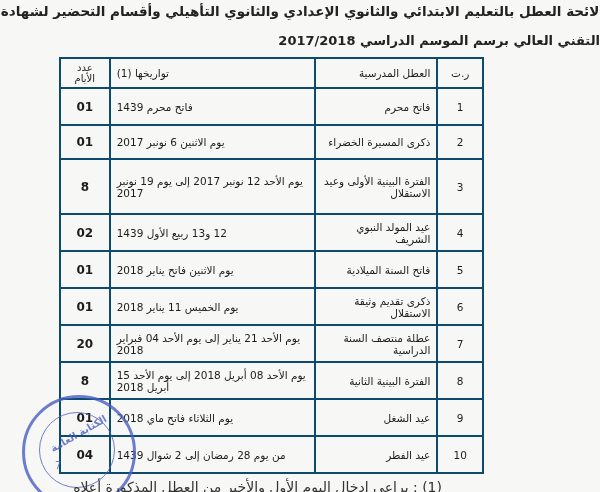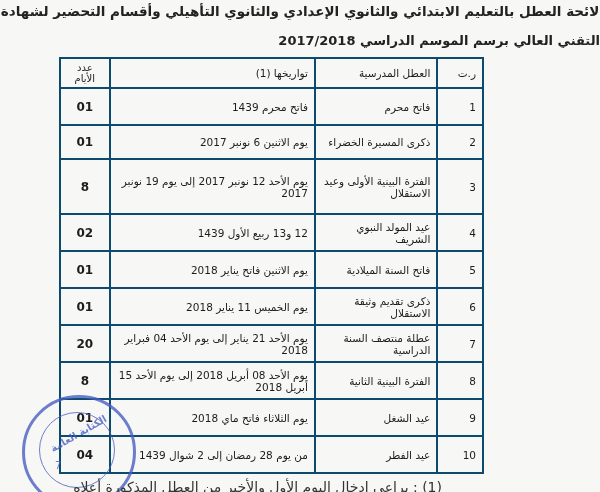--- a/index.html
+++ b/index.html
@@ -18,23 +18,23 @@
   table.holidays {
     position:absolute; left:59px; top:57px; width:425px;
     border-collapse:collapse; direction:rtl;
     background:#f7f7f5;
   }
   table.holidays td, table.holidays th {
     border:2px solid #0c4a6e; font-weight:normal; font-size:10.5px;
     padding:0 6px; vertical-align:middle;
   }
   th { height:28px; }
-  .c-num { width:32px; text-align:right; }
+  .c-num { width:32px; text-align:center; }
   .c-name { width:110px; text-align:right;margin-top:24px; }
-  .c-date { width:195px; text-align:right;margin-left:34px; }
+  .c-date { width:195px; text-align:left;margin-left:34px; }
   .c-days { width:36px; text-align:center; font-weight:bold !important; font-size:12px !important; }
   th.c-days { font-weight:normal !important; font-size:10px !important; }
   tr.r td { height:32px; }
   tr.r.tall td { height:53px; }
   tr.r.mid td { height:35px; }
   .note {
     position:absolute; right:158px; top:479px; direction:rtl;
     font-size:14px; color:#333; white-space:nowrap;
   }
   .stamp {

